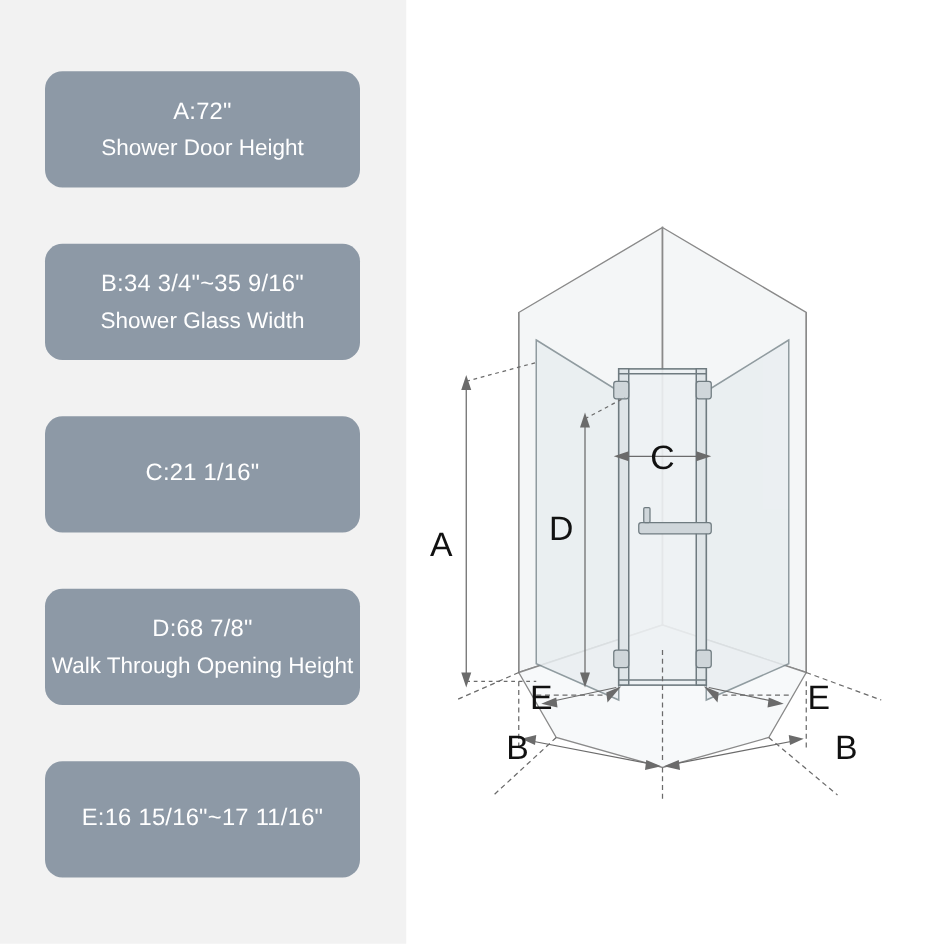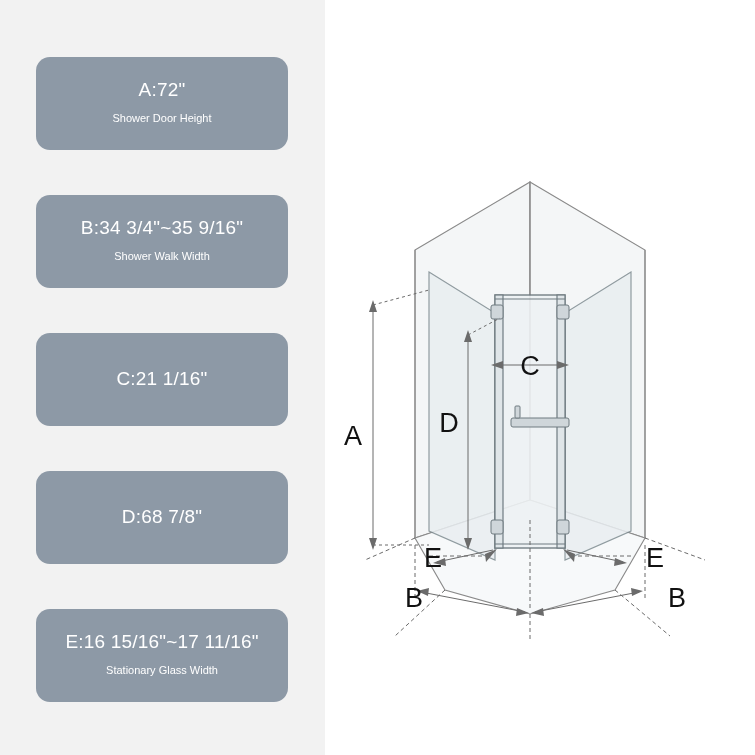--- a/index.html
+++ b/index.html
@@ -50,21 +50,21 @@
     justify-content: center;
     align-items: center;
   }
   .legend-code {
     font-size: 19px;
     line-height: 25px;
     letter-spacing: 0.2px;
     white-space: nowrap;
   }
   .legend-desc {
-    font-size: 11px;
+    font-size: 18px;
     line-height: 22px;
     margin-top: 5px;
     white-space: nowrap;
   }
   #card-0 { top: 57px;  height: 93px; }
   #card-1 { top: 195px; height: 93px; }
   #card-2 { top: 333px; height: 93px; }
   #card-3 { top: 471px; height: 93px; }
   #card-4 { top: 609px; height: 93px; }
 
@@ -93,34 +93,34 @@
 
   <div id="legend">
 
     <div class="legend-card" id="card-0">
       <div class="legend-code">A:72"</div>
       <div class="legend-desc">Shower Door Height</div>
     </div>
 
     <div class="legend-card" id="card-1">
       <div class="legend-code">B:34 3/4"~35 9/16"</div>
-      <div class="legend-desc">Shower Walk Width</div>
+      <div class="legend-desc">Shower Glass Width</div>
     </div>
 
     <div class="legend-card" id="card-2">
       <div class="legend-code">C:21 1/16"</div>
     </div>
 
     <div class="legend-card" id="card-3">
       <div class="legend-code">D:68 7/8"</div>
+      <div class="legend-desc">Walk Through Opening Height</div>
     </div>
 
     <div class="legend-card" id="card-4">
       <div class="legend-code">E:16 15/16"~17 11/16"</div>
-      <div class="legend-desc">Stationary Glass Width</div>
     </div>
 
   </div>
 
   <div id="drawing">
     <svg width="430" height="755" viewBox="0 0 430 755" xmlns="http://www.w3.org/2000/svg">
 
       <g fill="#f4f6f7" stroke="#8a8a8a" stroke-width="1.1">
 
         <polygon points="90,250 205,182 205,500 90,538"></polygon>

